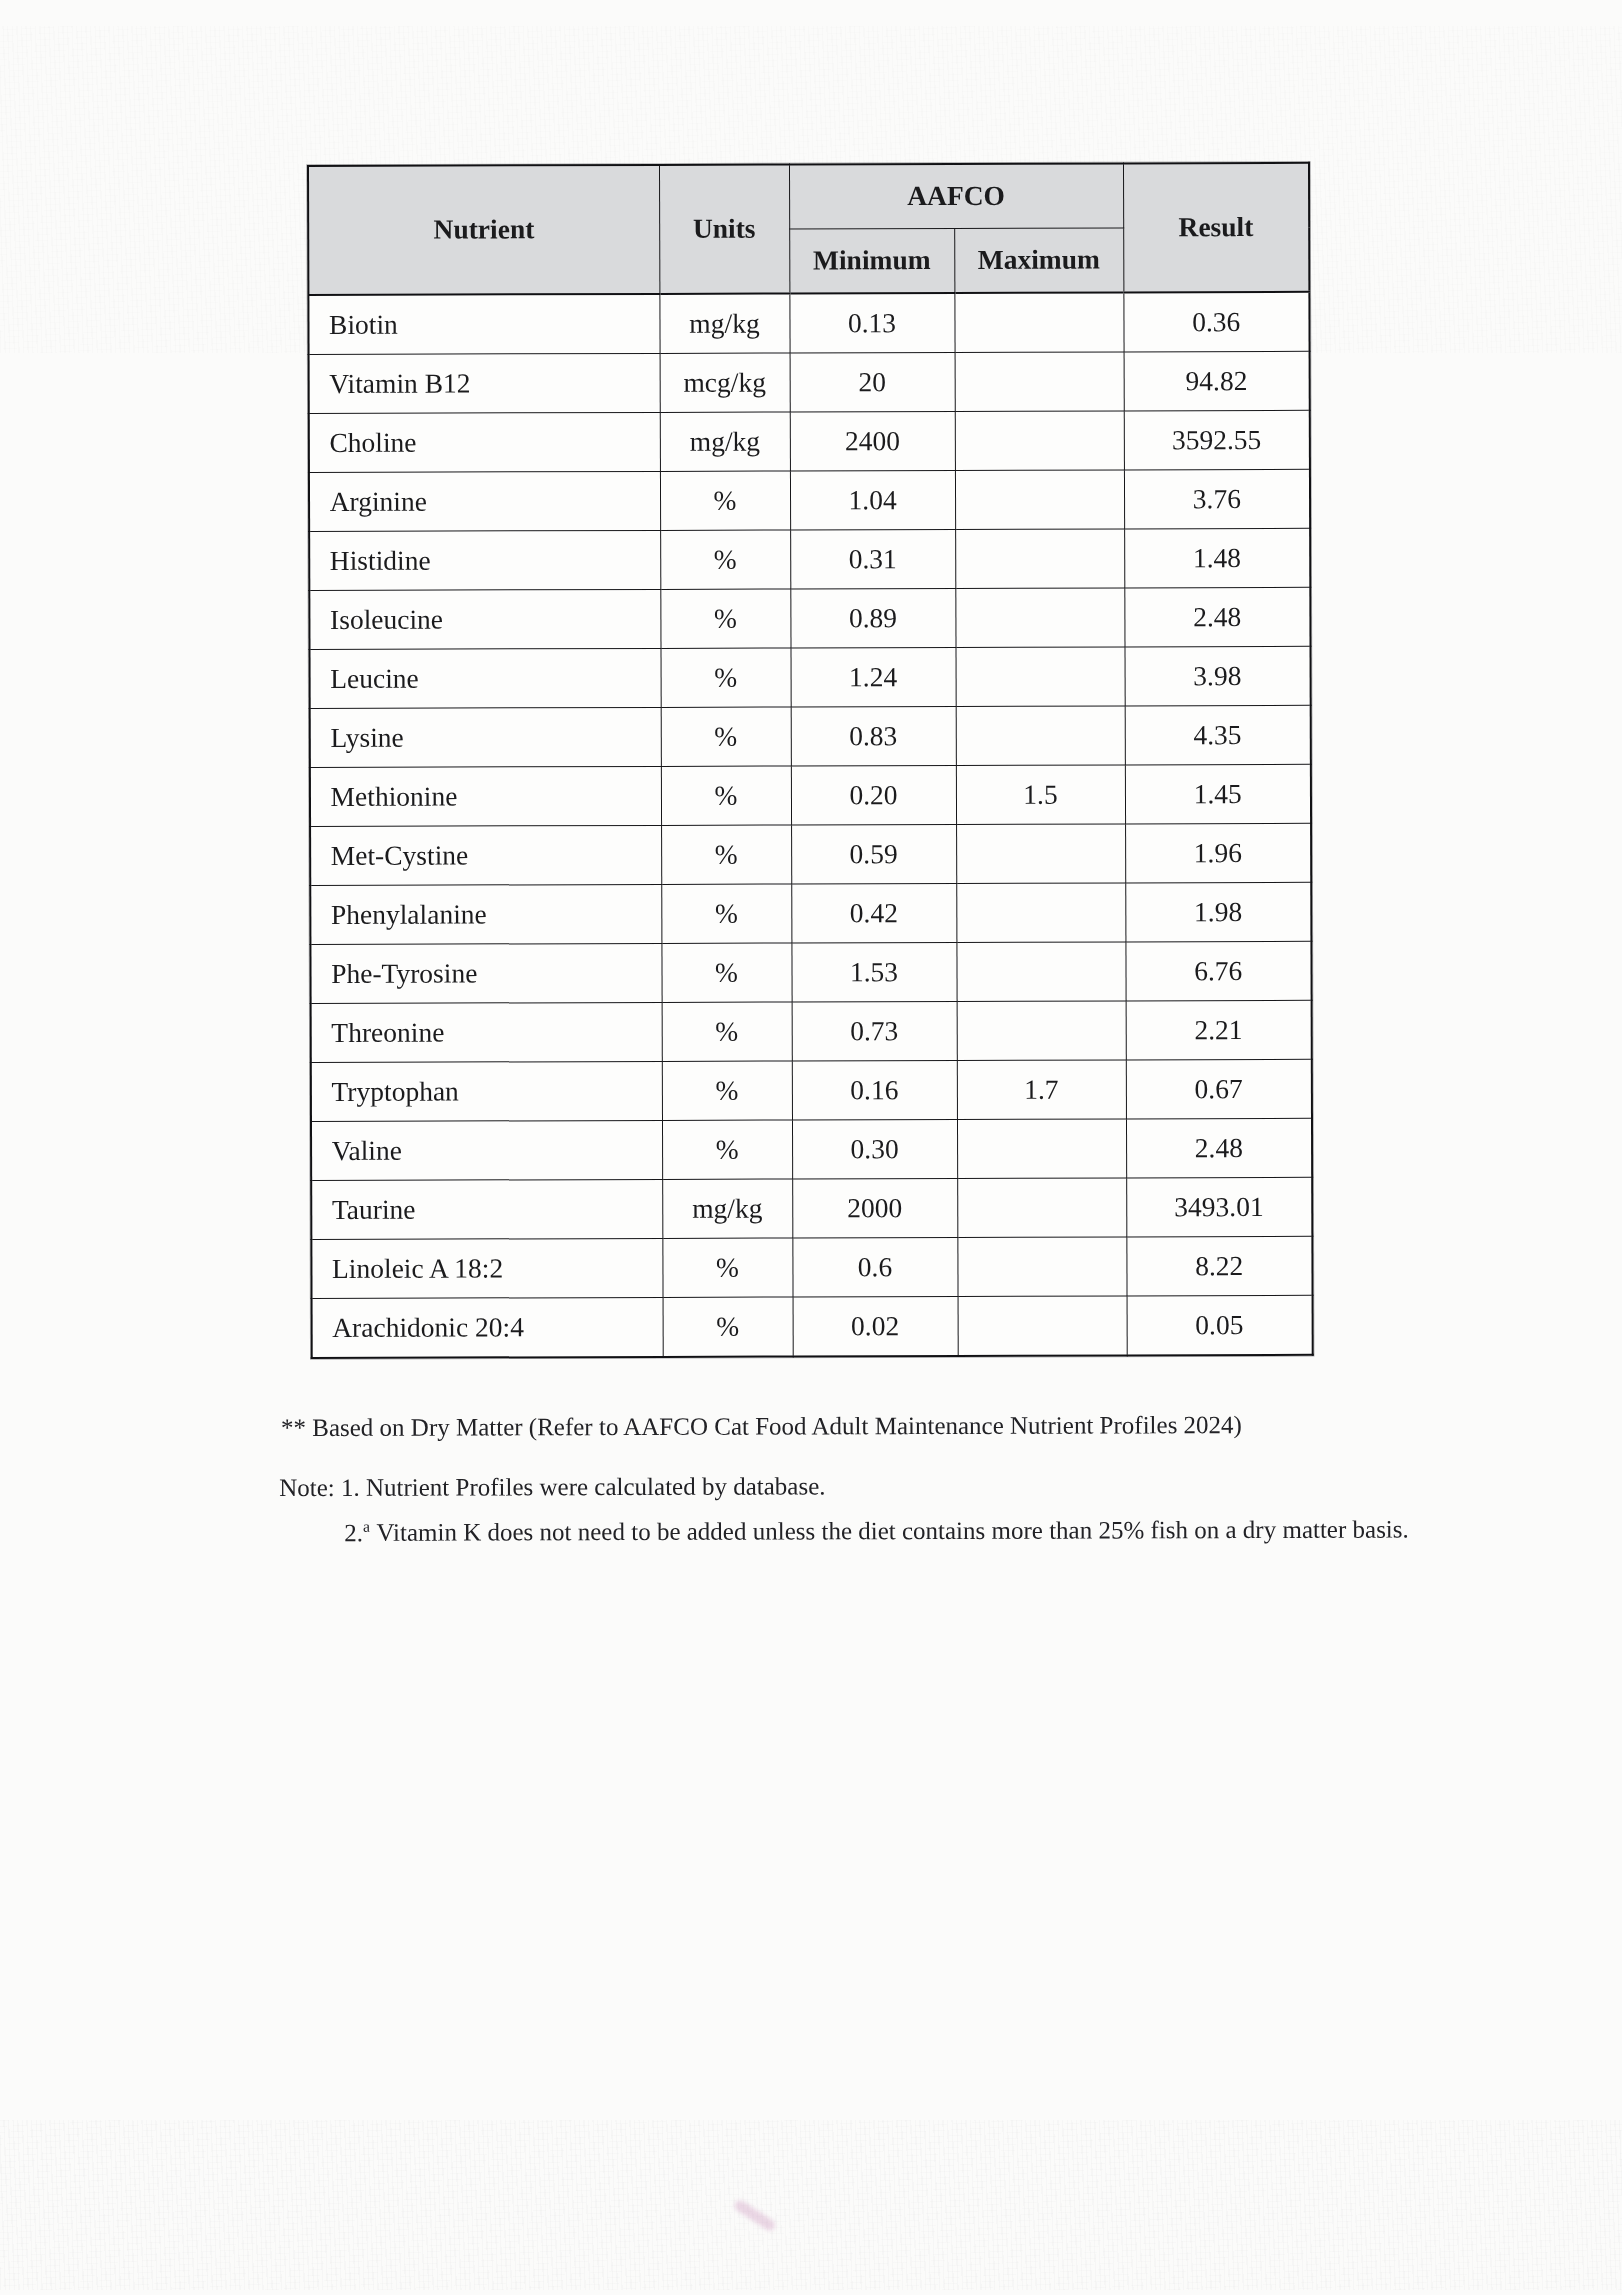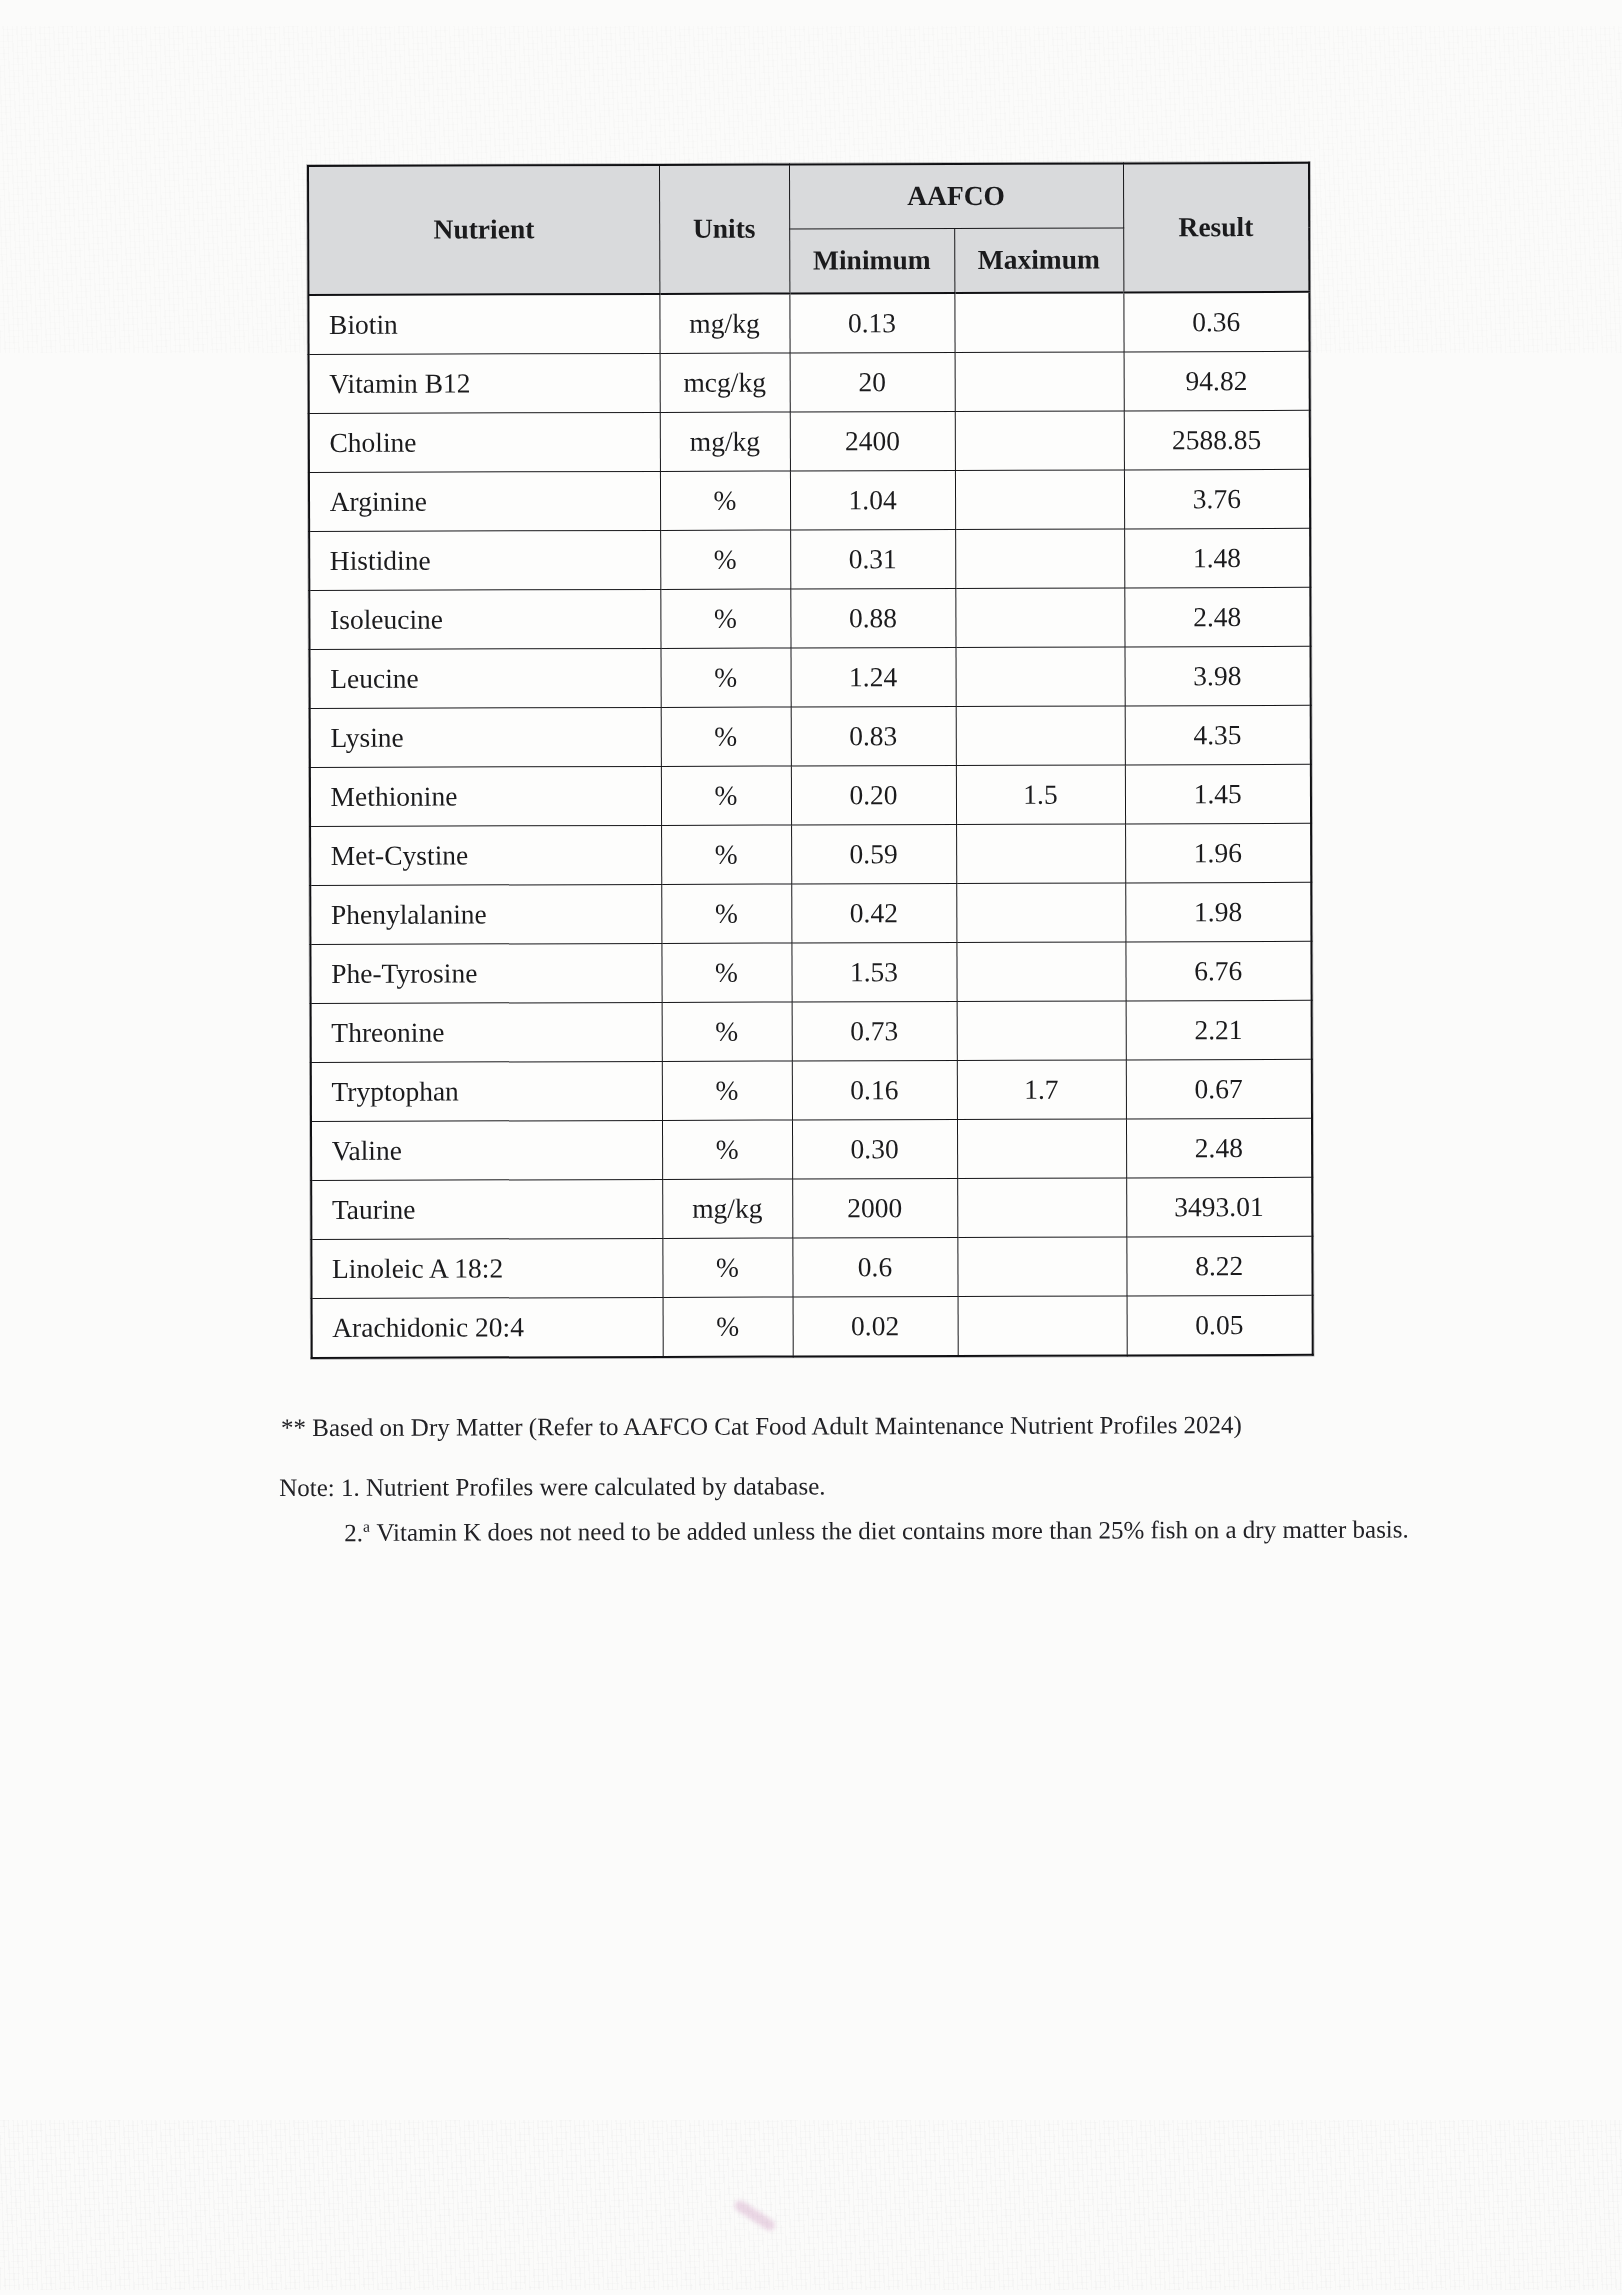--- a/index.html
+++ b/index.html
@@ -157,40 +157,40 @@
             <td class="td-center">mcg/kg</td>
             <td class="td-center">20</td>
             <td class="td-center"></td>
             <td class="td-center">94.82</td>
           </tr>
           <tr>
             <td class="td-nutrient">Choline</td>
             <td class="td-center">mg/kg</td>
             <td class="td-center">2400</td>
             <td class="td-center"></td>
-            <td class="td-center">2588.85</td>
+            <td class="td-center">3592.55</td>
           </tr>
           <tr>
             <td class="td-nutrient">Arginine</td>
             <td class="td-center">%</td>
             <td class="td-center">1.04</td>
             <td class="td-center"></td>
             <td class="td-center">3.76</td>
           </tr>
           <tr>
             <td class="td-nutrient">Histidine</td>
             <td class="td-center">%</td>
             <td class="td-center">0.31</td>
             <td class="td-center"></td>
             <td class="td-center">1.48</td>
           </tr>
           <tr>
             <td class="td-nutrient">Isoleucine</td>
             <td class="td-center">%</td>
-            <td class="td-center">0.88</td>
+            <td class="td-center">0.89</td>
             <td class="td-center"></td>
             <td class="td-center">2.48</td>
           </tr>
           <tr>
             <td class="td-nutrient">Leucine</td>
             <td class="td-center">%</td>
             <td class="td-center">1.24</td>
             <td class="td-center"></td>
             <td class="td-center">3.98</td>
           </tr>

